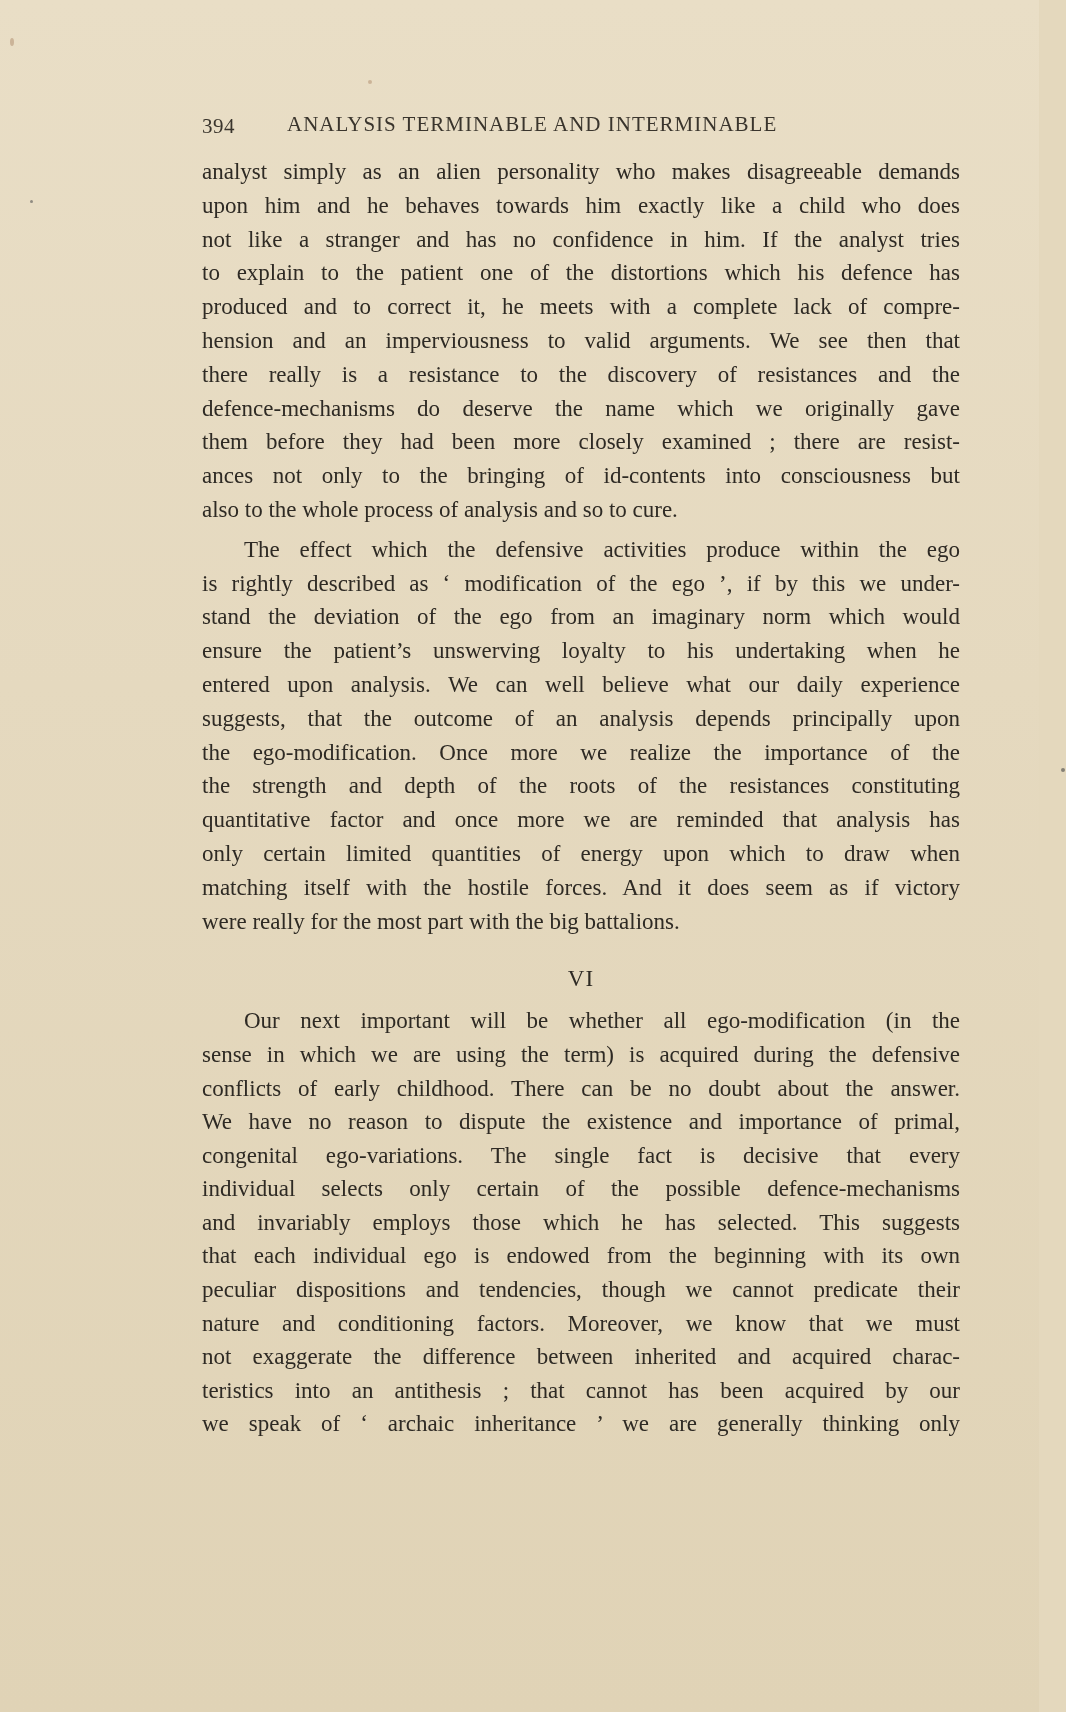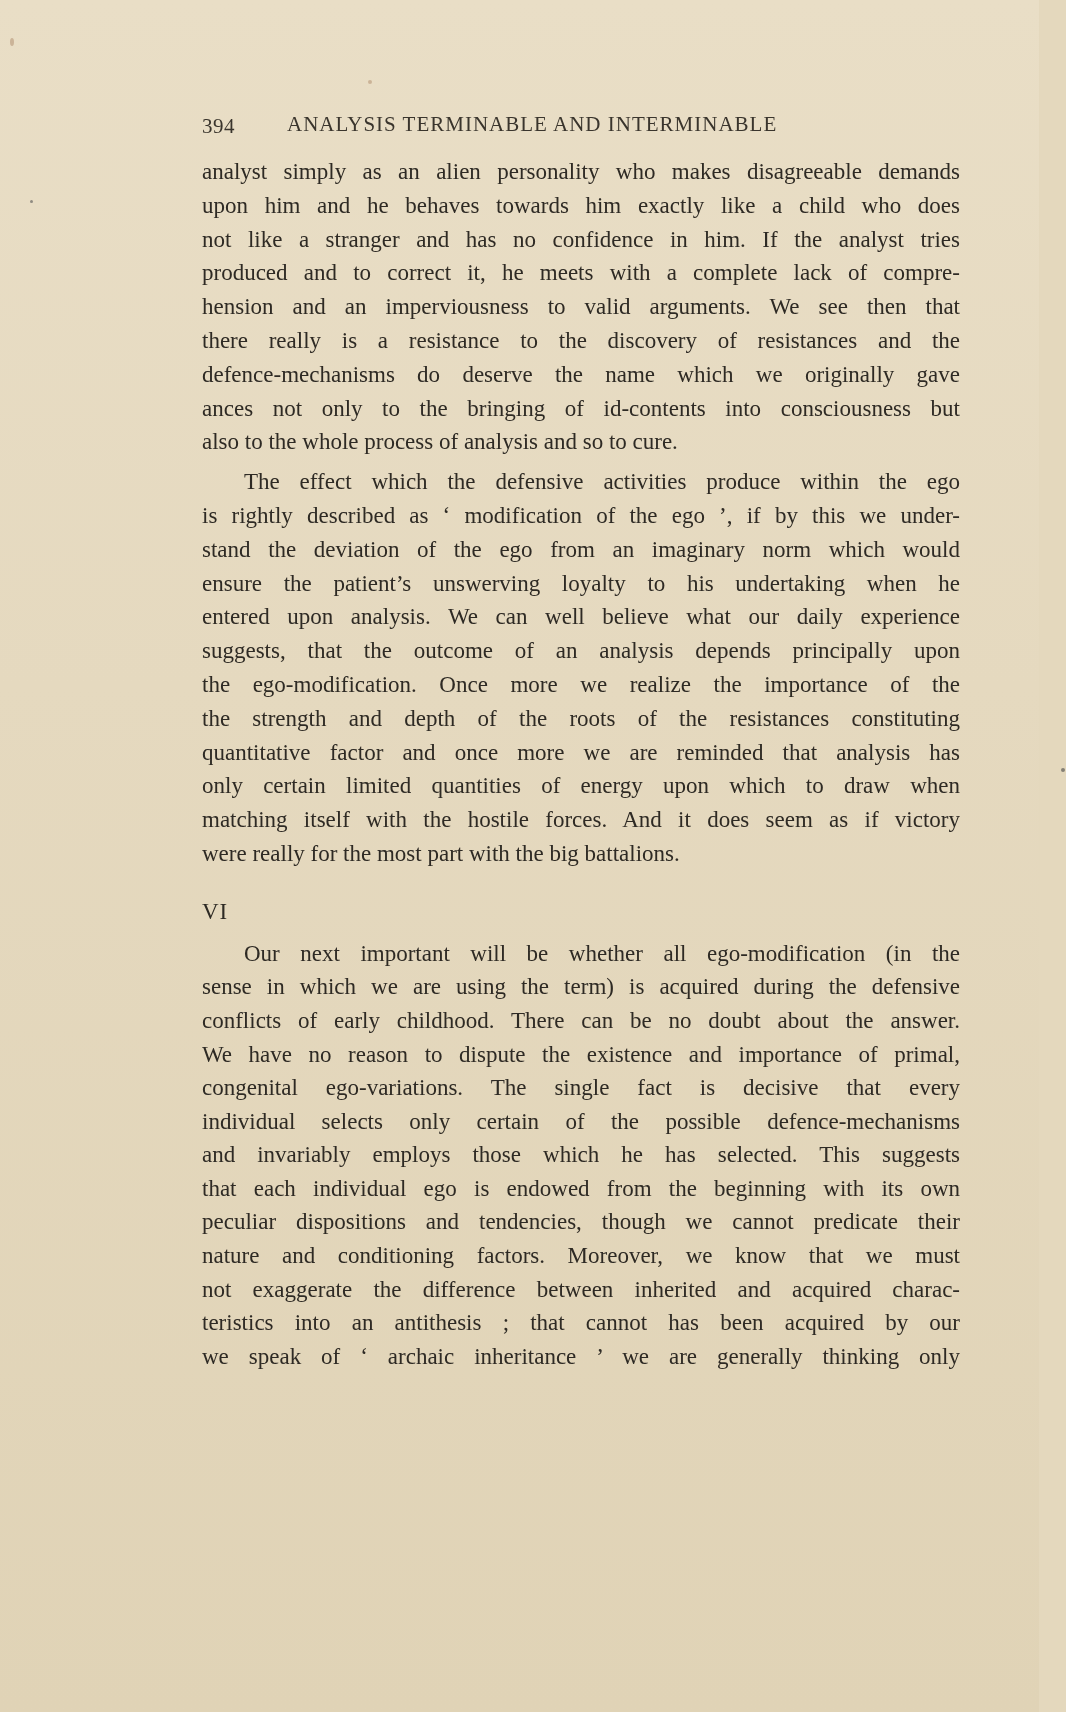--- a/index.html
+++ b/index.html
@@ -71,21 +71,21 @@
       text-align-last: left;
     }
     .line.indent {
       padding-left: 42px;
     }
     .para {
       margin: 0 0 6px 0;
     }
     .section-num {
       display: block;
-      text-align: left;
+      text-align: center;
       font-family: "Liberation Serif", serif;
       font-size: 23px;
       margin: 26px 0 10px 0;
       height: 30px;
       line-height: 30px;
       letter-spacing: 1px;
     }
     .para3 .line {
       height: 33.6px;
     }
@@ -104,24 +104,26 @@
     <span class="folio">394</span>
     <span class="title">ANALYSIS TERMINABLE AND INTERMINABLE</span>
   </div>
 
   <div class="body-text">
 
     <div class="para">
       <span class="line">analyst simply as an alien personality who makes disagreeable demands</span>
       <span class="line">upon him and he behaves towards him exactly like a child who does</span>
       <span class="line">not like a stranger and has no confidence in him.  If the analyst tries</span>
+      <span class="line">to explain to the patient one of the distortions which his defence has</span>
       <span class="line">produced and to correct it, he meets with a complete lack of compre-</span>
       <span class="line">hension and an imperviousness to valid arguments.  We see then that</span>
       <span class="line">there really is a resistance to the discovery of resistances and the</span>
       <span class="line">defence-mechanisms do deserve the name which we originally gave</span>
+      <span class="line">them before they had been more closely examined ;  there are resist-</span>
       <span class="line">ances not only to the bringing of id-contents into consciousness but</span>
       <span class="line last">also to the whole process of analysis and so to cure.</span>
     </div>
 
     <div class="para">
       <span class="line indent">The effect which the defensive activities produce within the ego</span>
       <span class="line">is rightly described as ‘ modification of the ego ’, if by this we under-</span>
       <span class="line">stand the deviation of the ego from an imaginary norm which would</span>
       <span class="line">ensure the patient’s unswerving loyalty to his undertaking when he</span>
       <span class="line">entered upon analysis.  We can well believe what our daily experience</span>

